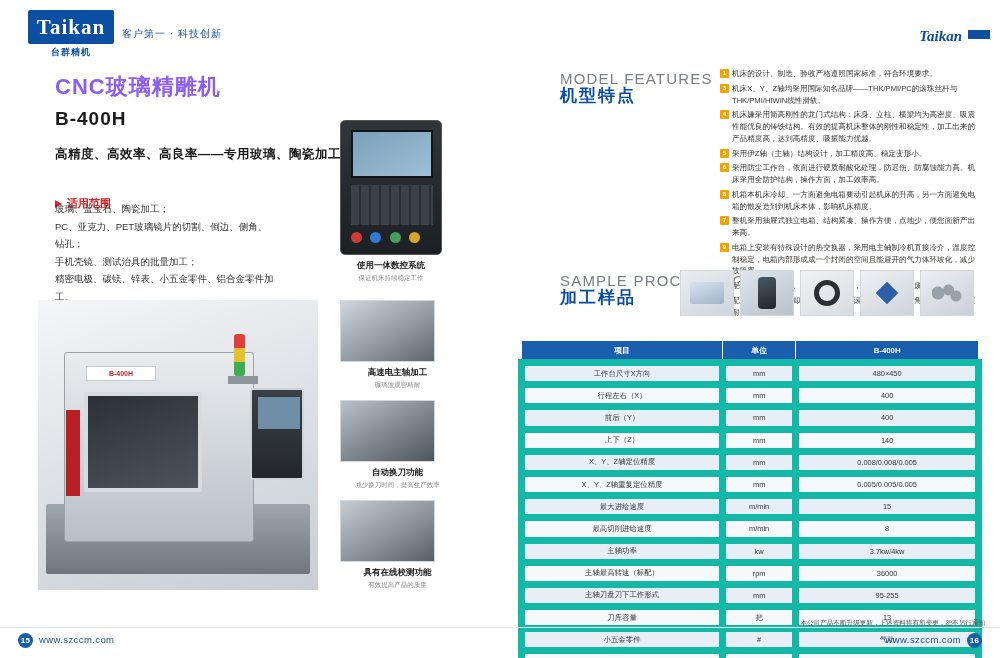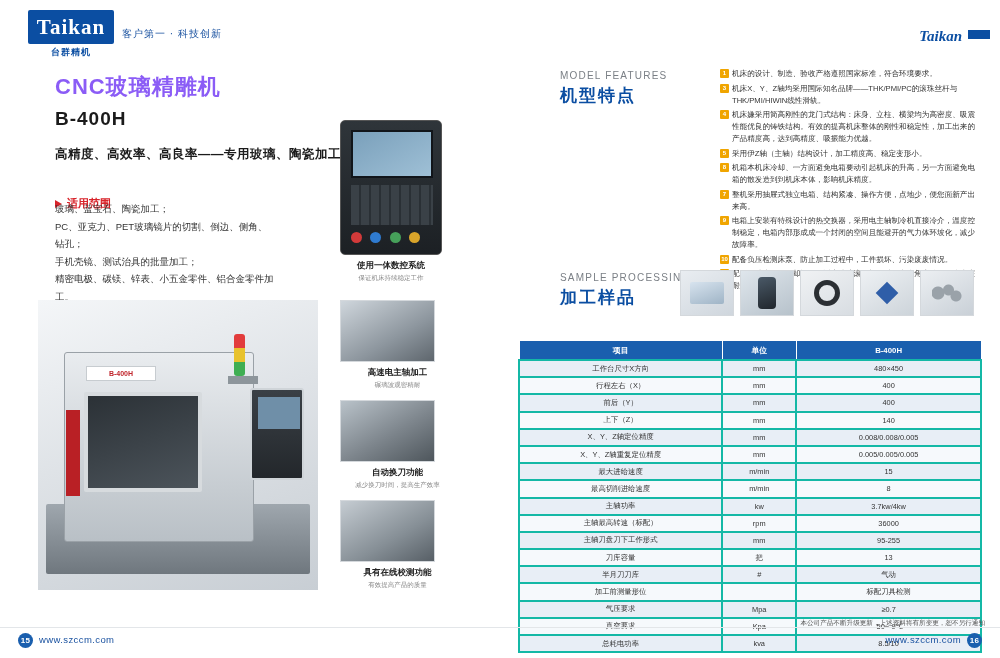--- a/index.html
+++ b/index.html
@@ -111,21 +111,21 @@
   .feat-a { left:340px; top:300px; }
   .feat-b { left:340px; top:400px; }
   .feat-c { left:340px; top:500px; }
 
   .thumb-a { background:linear-gradient(150deg,#cfd6dc,#8d969e 60%,#5e666d); }
   .thumb-b { background:linear-gradient(150deg,#b9c2c9,#7d858c 55%,#4e565c); }
   .thumb-c { background:linear-gradient(150deg,#c5ccd2,#868f96 60%,#575f66); }
 
   
   .sec-en {
-    position:absolute; font-size:10px; letter-spacing:1.2px; color:#7a7f85;
+    position:absolute; font-size:15px; letter-spacing:1.2px; color:#7a7f85;
   }
   .sec-cn {
     position:absolute; font-size:17px; font-weight:bold; color:#0b4ea2; letter-spacing:2px;
   }
   .feature-list {
     position:absolute; left:680px; top:52px; width:300px;
   }
   .feature-list li {
     list-style:none; font-size:7.6px; line-height:1.55; color:#333; margin-bottom:3px;
     position:relative; padding-left:12px;
@@ -158,21 +158,21 @@
   
   table.spec {
     position:absolute; left:518px; top:340px; width:464px; border-collapse:collapse;
     font-size:7.4px;
   }
   table.spec th {
     background:#1a5fae; color:#fff; font-weight:bold; padding:3.5px 4px; border:1px solid #ffffff;
     text-align:center; font-size:7.8px;
   }
   table.spec td {
-    border:2px solid #14b8a6; padding:2.6px 4px; text-align:center; color:#333;
+    border:7px solid #14b8a6; padding:2.6px 4px; text-align:center; color:#333;
   }
   table.spec tr:nth-child(odd) td { background:#e8eef6; }
   table.spec tr:nth-child(even) td { background:#f6f9fc; }
   table.spec td.item { text-align:center; }
   .note {
     position:absolute; left:640px; top:618px; width:345px; font-size:6.6px; color:#555; text-align:right;
     line-height:1.5;
   }
 
   
@@ -266,20 +266,21 @@
   </div>
 
   <div class="sec-en" style="left:560px; top:70px;">MODEL FEATURES</div>
   <div class="sec-cn" style="left:560px; top:84px;">机型特点</div>
 
   <ul class="feature-list">
     <li><span class="num">1</span><span>机床的设计、制造、验收产格遵照国家标准，符合环境要求。</span></li>
     <li><span class="num">3</span><span>机床X、Y、Z轴均采用国际知名品牌——THK/PMI/PC的滚珠丝杆与THK/PMI/HIWIN线性滑轨。</span></li>
     <li><span class="num">4</span><span>机床嫌采用简高刚性的龙门式结构：床身、立柱、横梁均为高密度、吸震性能优良的铸铁结构。有效的提高机床整体的刚性和稳定性，加工出来的产品精度高，达到高精度、吸振能力优越。</span></li>
     <li><span class="num">5</span><span>采用伊Z轴（主轴）结构设计，加工精度高、稳定变形小。</span></li>
+    <li><span class="num">6</span><span>采用防尘工作台，依面进行硬质耐酸化处理，防迟伤、防腐蚀能力高。机床采用全防护结构，操作方面，加工效率高。</span></li>
     <li><span class="num">8</span><span>机箱本机床冷却、一方面避免电箱要动引起机床的升高，另一方面避免电箱的散发造到到机床本体，影响机床精度。</span></li>
     <li><span class="num">7</span><span>整机采用抽屉式独立电箱、结构紧凑、操作方便，点地少，便您面新产出来高。</span></li>
     <li><span class="num">9</span><span>电箱上安装有特殊设计的热交换器，采用电主轴制冷机直接冷介，温度控制稳定，电箱内部形成成一个封闭的空间且能避开的气力体环坡化，减少故障率。</span></li>
     <li><span class="num">10</span><span>配备负压检测床泵、防止加工过程中，工件损坏、污染废废情况。</span></li>
     <li><span class="num">12</span><span>配备各种头环形冷却设备，适应玻璃滚倒加工过程中多角度偏刷，防止廉耐烧性工件。</span></li>
   </ul>
 
   <div class="sec-en" style="left:560px; top:272px;">SAMPLE PROCESSING</div>
   <div class="sec-cn" style="left:560px; top:286px;">加工样品</div>
 
@@ -364,21 +365,21 @@
           <td class="item">主轴刀盘刀下工作形式</td>
           <td>mm</td>
           <td>95-255</td>
         </tr>
       <tr>
           <td class="item">刀库容量</td>
           <td>把</td>
           <td>13</td>
         </tr>
       <tr>
-          <td class="item">半月刀刀库</td>
+          <td class="item">小五金零件</td>
           <td>#</td>
           <td>气动</td>
         </tr>
       <tr>
           <td class="item">加工前测量形位</td>
           <td></td>
           <td>标配刀具检测</td>
         </tr>
       <tr>
           <td class="item">气压要求</td>

